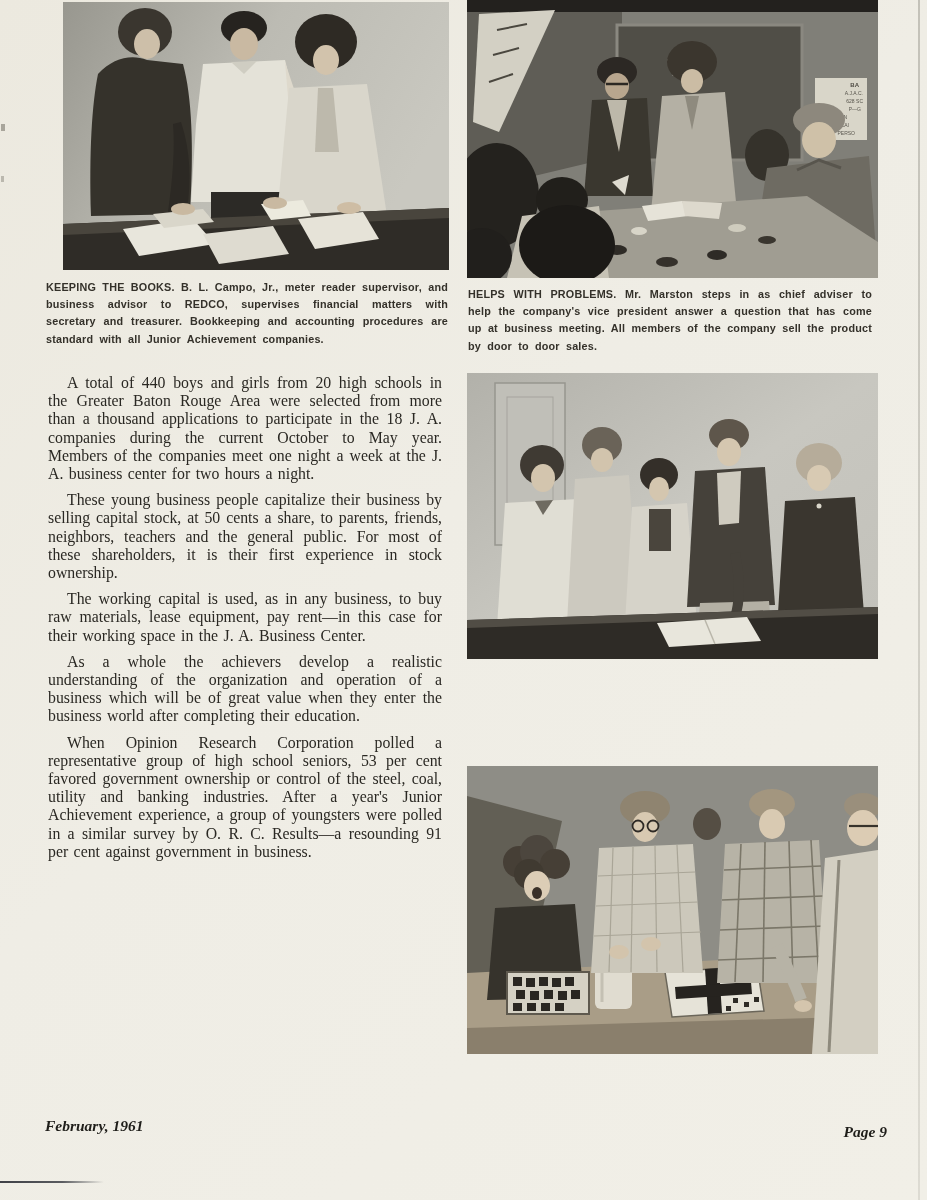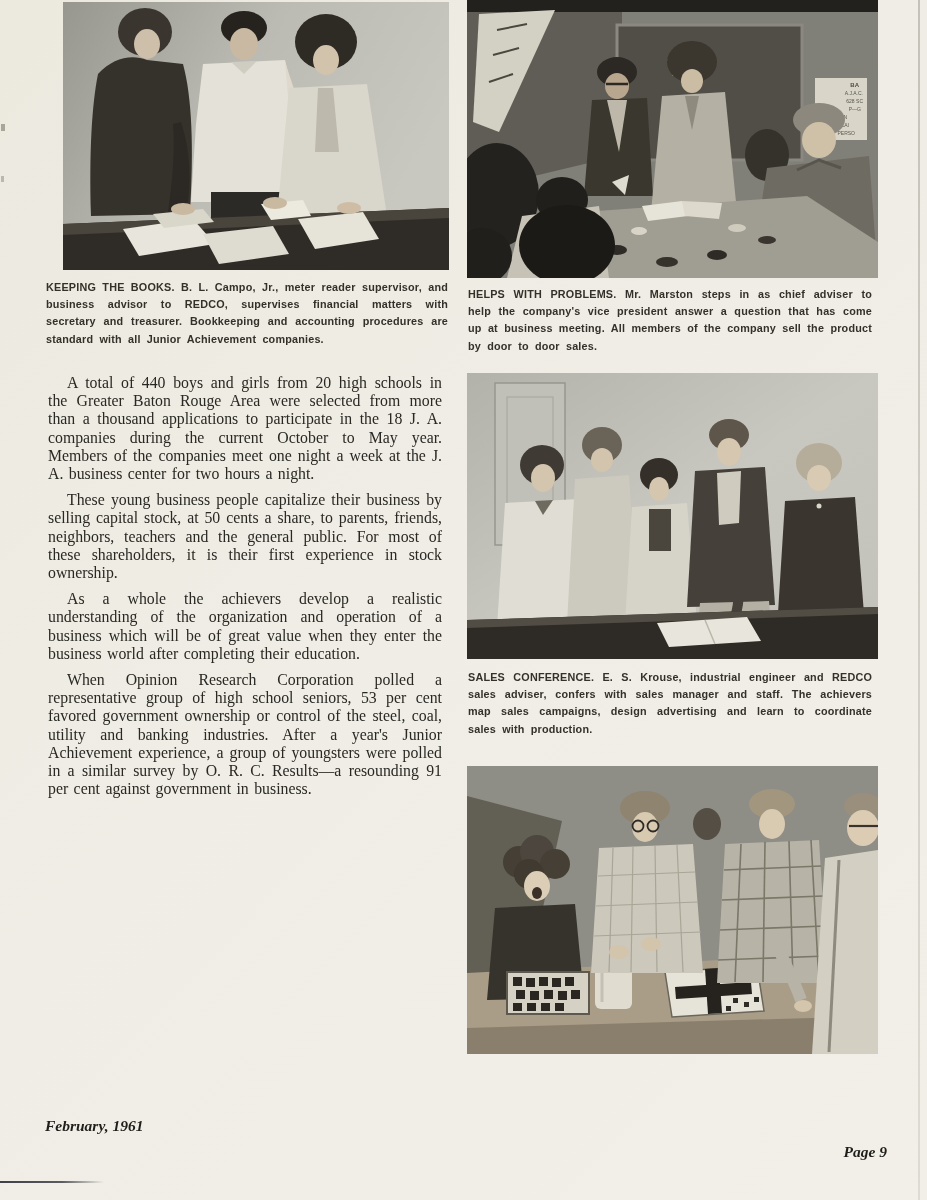--- a/index.html
+++ b/index.html
@@ -36,21 +36,21 @@
     word-spacing:1.5px;
   }
   .article p{margin:8px;text-indent:19px;text-align:justify;}
   .footer-left,.footer-right{
     position:absolute;
     font-family:"Liberation Serif", serif;
     font-weight:bold;font-style:italic;
     font-size:15.5px;color:#1f1e1a;
   }
   .footer-left{left:45px;top:1117px;}
-  .footer-right{right:40px;top:1123px;margin-top:20px;}
+  .footer-right{right:40px;top:1123px;}
   .speck1{position:absolute;left:1px;top:124px;width:4px;height:7px;background:#8b887e;opacity:.7;}
   .speck2{position:absolute;left:1px;top:176px;width:3px;height:6px;background:#9a968c;opacity:.6;}
   .bottom-line{position:absolute;left:0;top:1181px;width:104px;height:2px;
     background:linear-gradient(90deg,#3e4046 0%,#5a5c60 60%,rgba(106,108,112,0) 100%);}
   .right-edge{position:absolute;left:918px;top:0;width:2px;height:1200px;
     background:linear-gradient(180deg,rgba(130,128,118,.40),rgba(150,148,138,.22));}
 </style>
 </head>
 <body>
 
@@ -338,25 +338,25 @@
         <ellipse cx="396" cy="62" rx="16" ry="18" fill="#dcccb4"></ellipse>
         <line x1="382" y1="60" x2="411" y2="60" stroke="#38332c" stroke-width="2.2"></line>
         <polygon points="358,92 411,84 411,288 345,288" fill="#d3cfc2"></polygon>
         <line x1="372" y1="94" x2="362" y2="286" stroke="#8e8a7d" stroke-width="3"></line>
       </g>
     </svg>
   </div>
 
   <p class="caption c1">KEEPING THE BOOKS.  B. L. Campo, Jr., meter reader supervisor, and business advisor to REDCO, supervises financial matters with secretary and treasurer.  Bookkeeping and accounting procedures are standard with all Junior Achievement companies.</p>
   <p class="caption c2">HELPS WITH PROBLEMS.  Mr. Marston steps in as chief adviser to help the company's vice president answer a question that has come up at business meeting.  All members of the company sell the product by door to door sales.</p>
-  <p class="caption c3">SALES CONFERENCE.  E. S. Krouse, industrial engineer and REDCO sales adviser, confers with sales manager and staff.  The achievers map sales campaigns, design advertising and learn to coordinate sales with production.</p>
 
   <div class="article">
     <p>A total of 440 boys and girls from 20 high schools in the Greater Baton Rouge Area were selected from more than a thousand applications to participate in the 18 J. A. companies during the current October to May year.  Members of the companies meet one night a week at the J. A. business center for two hours a night.</p>
     <p>These young business people capitalize their business by selling capital stock, at 50 cents a share, to parents, friends, neighbors, teachers and the general public.  For most of these shareholders, it is their first experience in stock ownership.</p>
+    <p>The working capital is used, as in any business, to buy raw materials, lease equipment, pay rent—in this case for their working space in the J. A. Business Center.</p>
     <p>As a whole the achievers develop a realistic understanding of the organization and operation of a business which will be of great value when they enter the business world after completing their education.</p>
     <p>When Opinion Research Corporation polled a representative group of high school seniors, 53 per cent favored government ownership or control of the steel, coal, utility and banking industries.  After a year's Junior Achievement experience, a group of youngsters were polled in a similar survey by O. R. C.  Results—a resounding 91 per cent against government in business.</p>
   </div>
 
   <div class="footer-left">February, 1961</div>
   <div class="footer-right">Page 9</div>
 
   <div class="speck1"></div>
   <div class="speck2"></div>
   <div class="bottom-line"></div>

